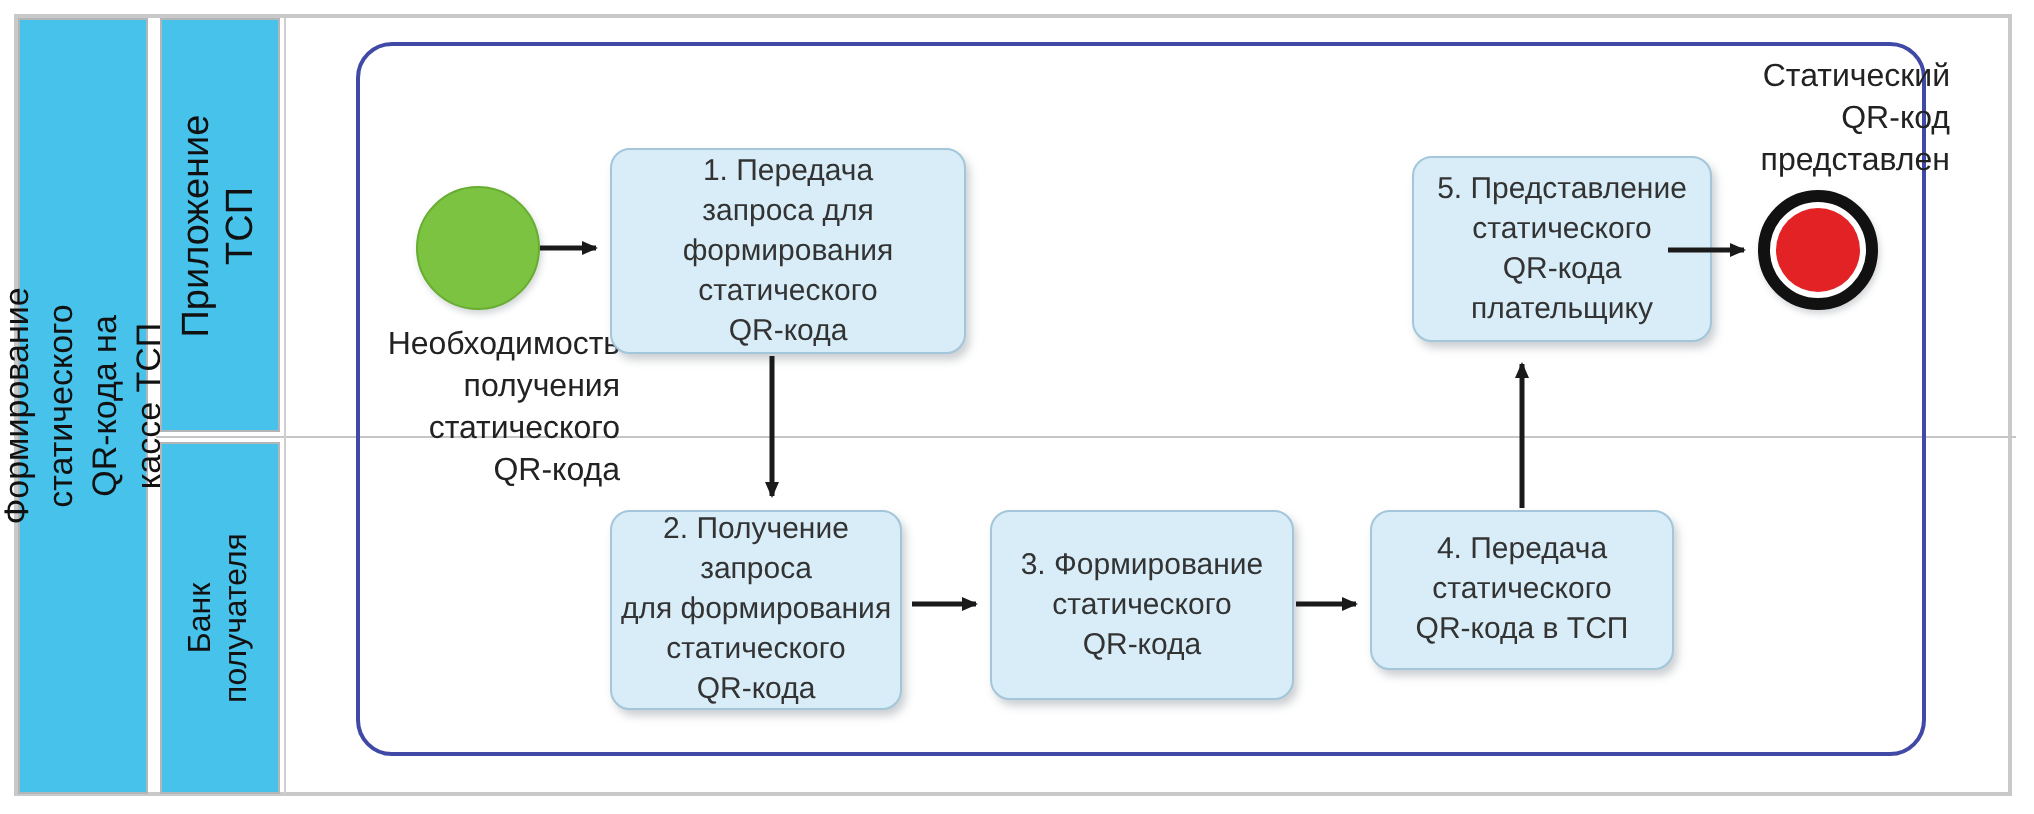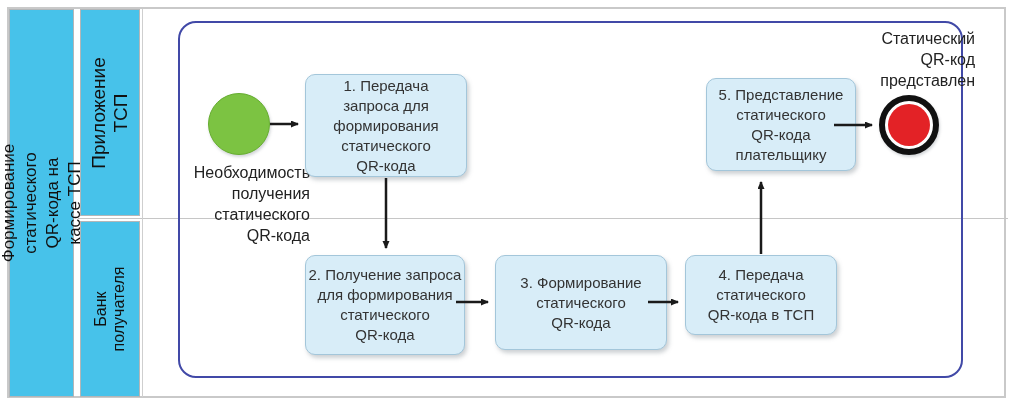--- a/index.html
+++ b/index.html
@@ -48,23 +48,23 @@
     text-align:center;color:#2e74b5;font-size:19px;
   }
   
   .task{
     position:absolute;background:#d8edf8;border:1px solid #a3c6da;border-radius:10px;
     box-shadow:2px 3px 4px rgba(110,120,130,0.35);
     display:flex;align-items:center;justify-content:center;
     text-align:center;font-size:15px;line-height:20px;color:#333;
     white-space:pre-line;box-sizing:border-box;padding:2px;
   }
-  .task-1{left:305px;top:74px; width:162px;height:103px;}
-  .task-2{left:305px;top:255px;width:160px;height:100px;}
-  .task-3{left:495px;top:255px;width:172px;height:95px;}
+  .task-1{left:305px;top:74px; width:178px;height:103px;}
+  .task-2{left:305px;top:255px;width:146px;height:100px;}
+  .task-3{left:495px;top:255px;width:152px;height:95px;}
   .task-4{left:685px;top:255px;width:152px;height:80px;}
   .task-5{left:683px;top:78px; width:150px;height:93px;margin-left:23px;}
   
   .start-event{
     position:absolute;left:208px;top:93px;width:62px;height:62px;border-radius:50%;
     background:#7cc342;border:1px solid #66ad30;box-sizing:border-box;
     box-shadow:1px 2px 3px rgba(110,120,130,0.3);
   }
   .end-event{
     position:absolute;left:879px;top:95px;width:60px;height:60px;border-radius:50%;

